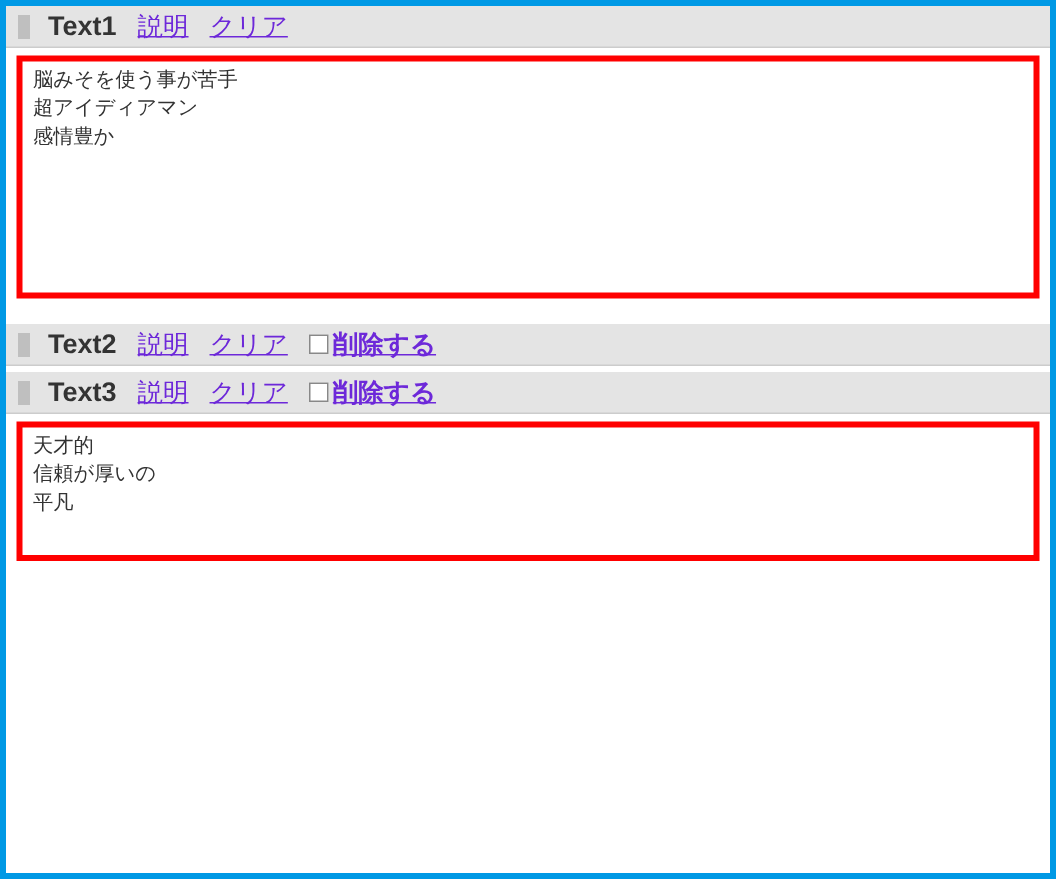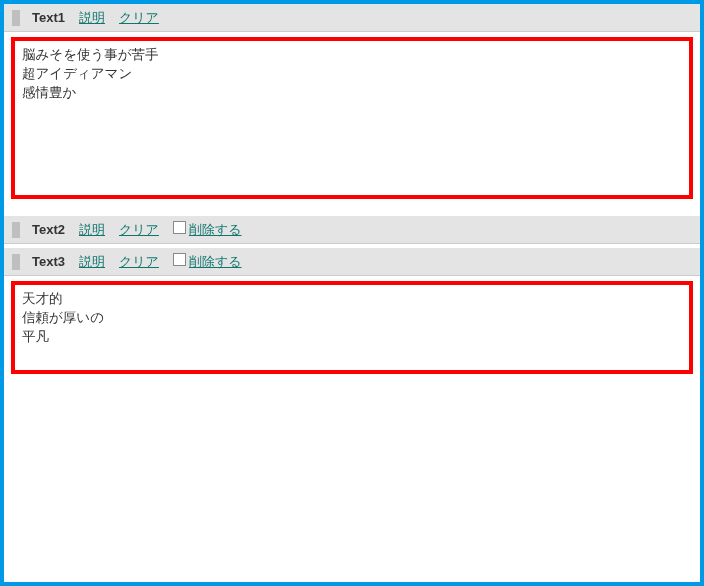--- a/index.html
+++ b/index.html
@@ -26,50 +26,52 @@
     .bar-icon {
       display: inline-block;
       width: 8px;
       height: 16px;
       background: #bfbfbf;
       margin-right: 2px;
     }
     .section-title {
       font-weight: bold;
       color: #333;
-      font-size: 13px;
+      font-size: 18px;
       margin-left: -4px;
     }
     .link {
-      color: #0f766e;
+      color: #6d28d9;
       text-decoration: underline;
       cursor: pointer;
-      font-size: 13px;
+      font-size: 17px;
     }
     .chk-wrap {
       display: flex;
+      align-items: center;
       gap: 3px;
+      font-weight: bold;
     }
     .chk {
       width: 13px;
       height: 13px;
       border: 1px solid #888;
       background: #fff;
       display: inline-block;
     }
     .textarea-wrap {
       padding: 5px 7px 10px 7px;
       background: #fff;
     }
     .tarea {
       width: 100%;
       height: 162px;
       border: 4px solid #ff0000;
       padding: 5px 7px;
-      font-family: Liberation Sans, sans-serif;
+      font-family: Liberation Mono, monospace;
       font-size: 13.5px;
       color: #333;
       line-height: 1.4;
       resize: none;
       outline: none;
       overflow: hidden;
     }
     .tarea.short {
       height: 93px;
     }

